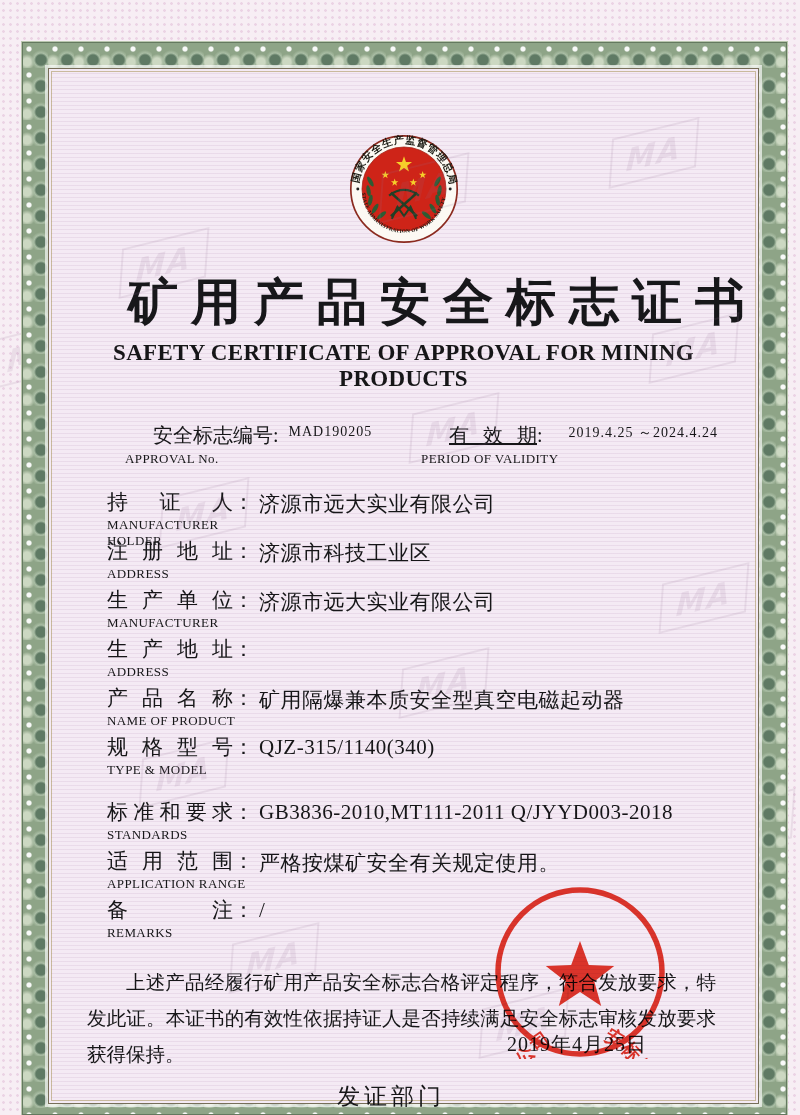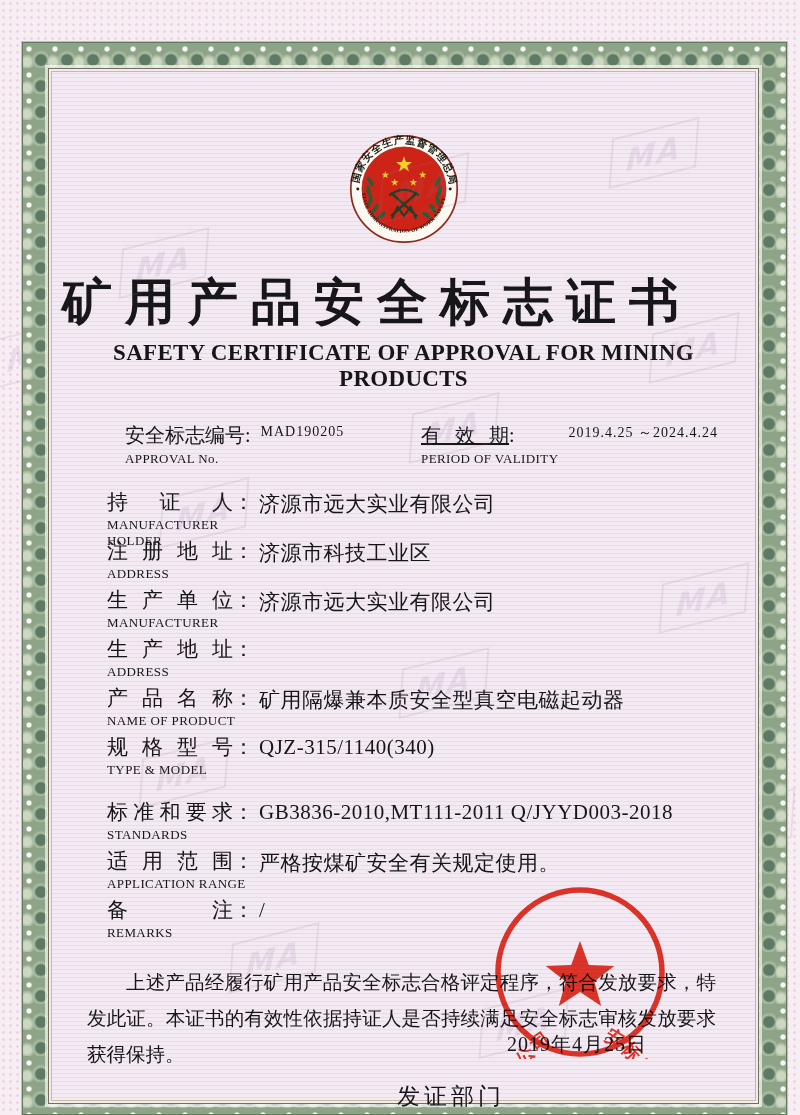--- a/index.html
+++ b/index.html
@@ -30,50 +30,50 @@
   .wm{
     position:absolute;width:86px;height:44px;
     border:2px solid rgba(148,110,150,0.14);
     transform:rotate(-14deg) skewX(-18deg);
     display:flex;align-items:center;justify-content:center;
     font:italic 900 30px "DejaVu Sans",sans-serif;
     color:rgba(148,110,150,0.13);letter-spacing:2px;pointer-events:none;
   }
   .emblem{display:block;margin:64px auto 0;}
   .title-cn{
-    margin:24px 0 0;text-align:left;
+    margin:24px 0 0;text-align:right;
     font:700 50px "DejaVu Serif",serif;color:#17171a;
     letter-spacing:13px;text-indent:13px;
   }
   .title-en{
     text-align:center;font:700 23px "Liberation Serif",serif;
     margin-top:4px;letter-spacing:0.3px;
   }
   .approval{margin:30px 0 0 76px;display:flex;height:54px;}
   .pair{display:flex;}
   .pair1{width:296px;}
   .lblbox{display:flex;flex-direction:column;}
-  .cnlbl{font-size:20px;white-space:nowrap;}
+  .cnlbl{font-size:20px;white-space:nowrap;margin-left:28px;}
   .cnlbl .jst{display:inline-block;text-align:justify;text-align-last:justify;}
   .validity-j{width:88px;text-decoration:underline;}
   .enlbl{font-size:13px;letter-spacing:0.4px;margin-top:2px;}
   .pairval{font-size:14px;padding:2px 0 0 10px;white-space:nowrap;letter-spacing:1px;}
   .fields{margin:12px 0 0 58px;}
   .row{display:flex;height:49px;}
   .row.gap-before{margin-top:16px;}
   .lbl{width:152px;flex:none;}
   .lbl .cn{display:inline-block;width:126px;text-align:justify;text-align-last:justify;font-size:21px;}
   .lbl .colon{font-size:21px;}
   .lbl .en{font-size:13px;letter-spacing:0.4px;margin-top:1px;}
   .val{font-size:21px;padding-top:2px;letter-spacing:0.5px;white-space:nowrap;}
   .statement{
     margin:20px 42px 0 38px;font-size:19.5px;line-height:36px;
     text-align:justify;text-indent:2em;position:relative;z-index:2;
   }
-  .issuer{margin:8px 0 0 288px;width:168px;text-align:right;position:relative;z-index:2;font-family:Liberation Serif, serif;}
+  .issuer{margin:8px 0 0 288px;width:168px;text-align:left;position:relative;z-index:2;font-family:Liberation Serif, serif;}
   .issuer-cn{font-size:23px;letter-spacing:4px;}
   .issue-date{position:absolute;left:458px;top:962px;font-size:20px;letter-spacing:1px;z-index:3;}
   .seal{position:absolute;left:444px;top:816px;z-index:5;mix-blend-mode:multiply;opacity:0.93;}
 </style>
 </head>
 <body>
 
 <div class="wm" style="left:700px;top:160px;">MA</div>
 <div class="wm" style="left:-10px;top:330px;">MA</div>
 <div class="wm" style="left:705px;top:800px;">MA</div>

